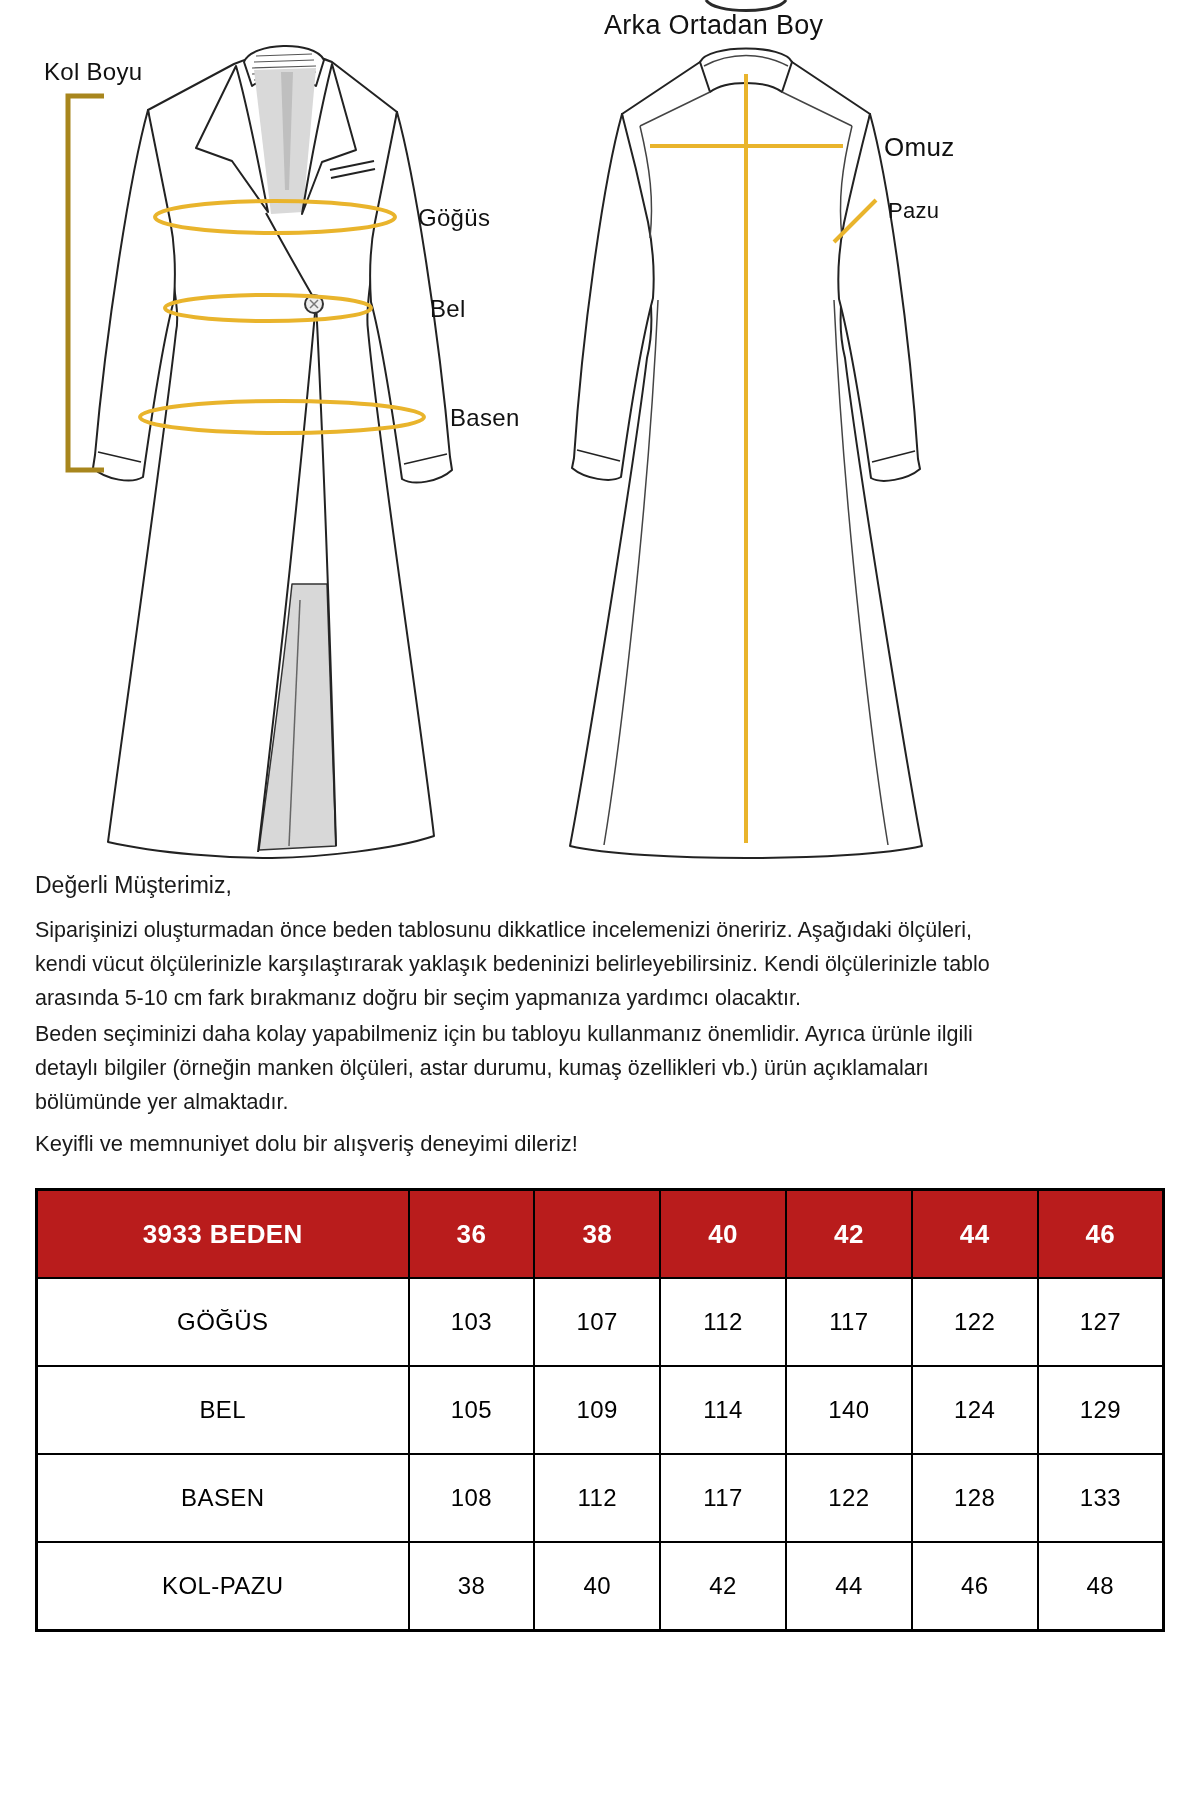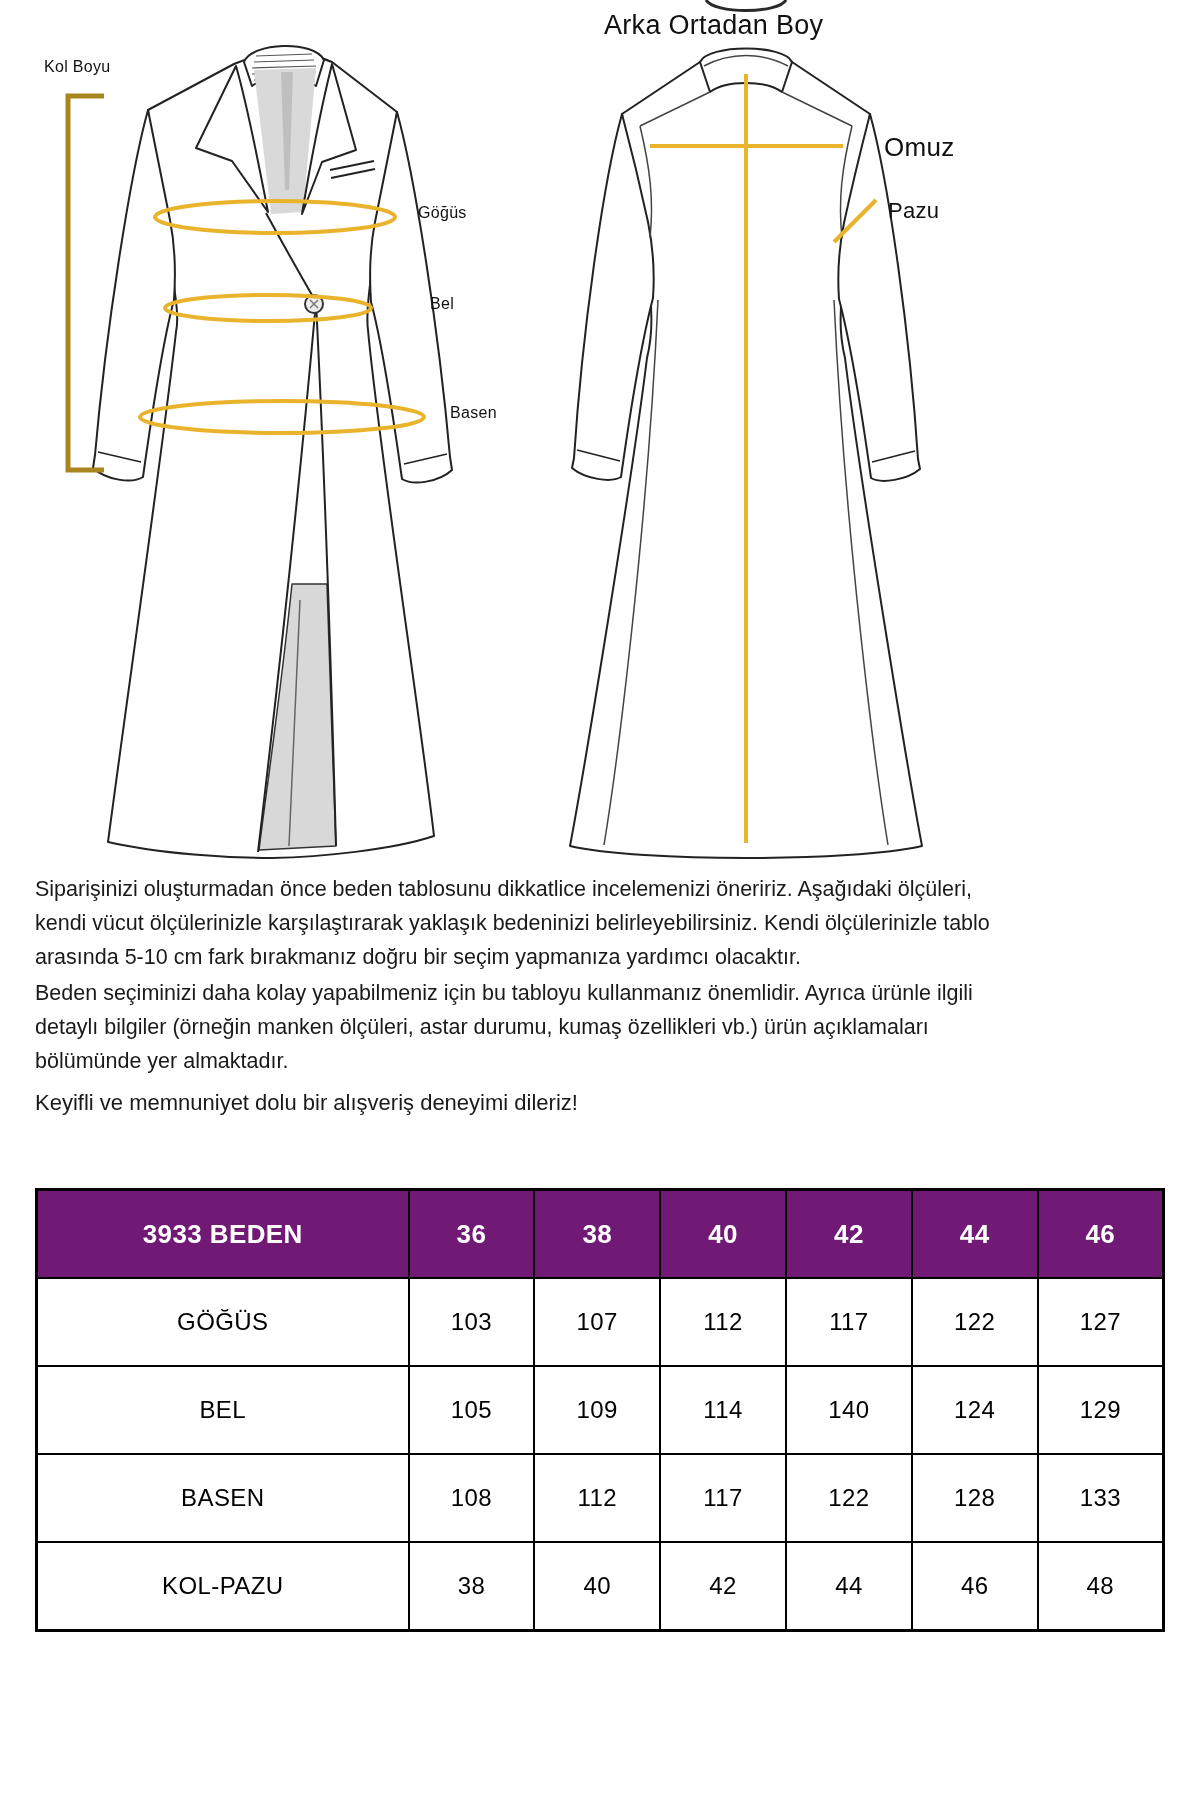--- a/index.html
+++ b/index.html
@@ -1,41 +1,41 @@
 <!DOCTYPE html>
 <html><head>
 <meta charset="utf-8">
 <style>
   html,body { margin:0; padding:0; background:#fff; }
   body { font-family:"Liberation Sans", sans-serif; color:#1a1a1a; }
   .page { position:relative; width:1200px; height:1800px; background:#ffffff; overflow:hidden; }
 
   .diagram-svg { position:absolute; left:0; top:0; }
 
-  .diagram-label { position:absolute; font-size:16px; color:#111; white-space:nowrap; letter-spacing:0.3px; }
+  .diagram-label { position:absolute; font-size:24px; color:#111; white-space:nowrap; letter-spacing:0.3px; }
   .lbl-kol-boyu { left:44px;  top:58px; }
   .lbl-gogus    { left:418px; top:204px; }
   .lbl-bel      { left:430px; top:295px; }
   .lbl-basen    { left:450px; top:404px; }
   .lbl-arka     { left:604px; top:10px; font-size:27px; }
   .lbl-omuz     { left:884px; top:132px; font-size:26px; }
   .lbl-pazu     { left:888px; top:198px; font-size:22px; }
 
   .info { position:absolute; left:35px; top:872px; width:985px; }
   .info .greeting { font-size:23px; margin:0 0 14px 0; }
   .info p.body-par { font-size:21.5px; line-height:34px; margin:0 0 2px 0; }
   .info .closing { font-size:22px; margin:12px 0 0 0; }
 
   table.size-table { position:absolute; left:35px; top:1188px; width:1130px;
                      border-collapse:collapse; table-layout:fixed;
                      border:3px solid #000; }
   .size-table th, .size-table td { border:2px solid #000; text-align:center;
                      vertical-align:middle; height:86px; padding:0;
                      font-size:24px; color:#000; letter-spacing:0.4px; }
-  .size-table thead th { background:#701a75; color:#fff; font-size:26px; font-weight:600; }
+  .size-table thead th { background:#b91c1c; color:#fff; font-size:26px; font-weight:600; }
   .size-table td.row-label { font-weight:500; }
   col.c-label { width:372px; }
 </style>
 </head>
 <body>
 
 <div class="page">
 
   <svg class="diagram-svg" width="1200" height="865" viewBox="0 0 1200 865">
 
@@ -144,20 +144,21 @@
 
   <div class="diagram-label lbl-kol-boyu">Kol Boyu</div>
   <div class="diagram-label lbl-gogus">Göğüs</div>
   <div class="diagram-label lbl-bel">Bel</div>
   <div class="diagram-label lbl-basen">Basen</div>
   <div class="diagram-label lbl-arka">Arka Ortadan Boy</div>
   <div class="diagram-label lbl-omuz">Omuz</div>
   <div class="diagram-label lbl-pazu">Pazu</div>
 
   <div class="info">
+    <p class="greeting">Değerli Müşterimiz,</p>
     <p class="body-par">Siparişinizi oluşturmadan önce beden tablosunu dikkatlice incelemenizi öneririz. Aşağıdaki ölçüleri, kendi vücut ölçülerinizle karşılaştırarak yaklaşık bedeninizi belirleyebilirsiniz. Kendi ölçülerinizle tablo arasında 5-10 cm fark bırakmanız doğru bir seçim yapmanıza yardımcı olacaktır.</p>
     <p class="body-par">Beden seçiminizi daha kolay yapabilmeniz için bu tabloyu kullanmanız önemlidir. Ayrıca ürünle ilgili detaylı bilgiler (örneğin manken ölçüleri, astar durumu, kumaş özellikleri vb.) ürün açıklamaları bölümünde yer almaktadır.</p>
     <p class="closing">Keyifli ve memnuniyet dolu bir alışveriş deneyimi dileriz!</p>
   </div>
 
   <table class="size-table">
     <colgroup>
         <col class="c-label">
         <col>
         <col>

